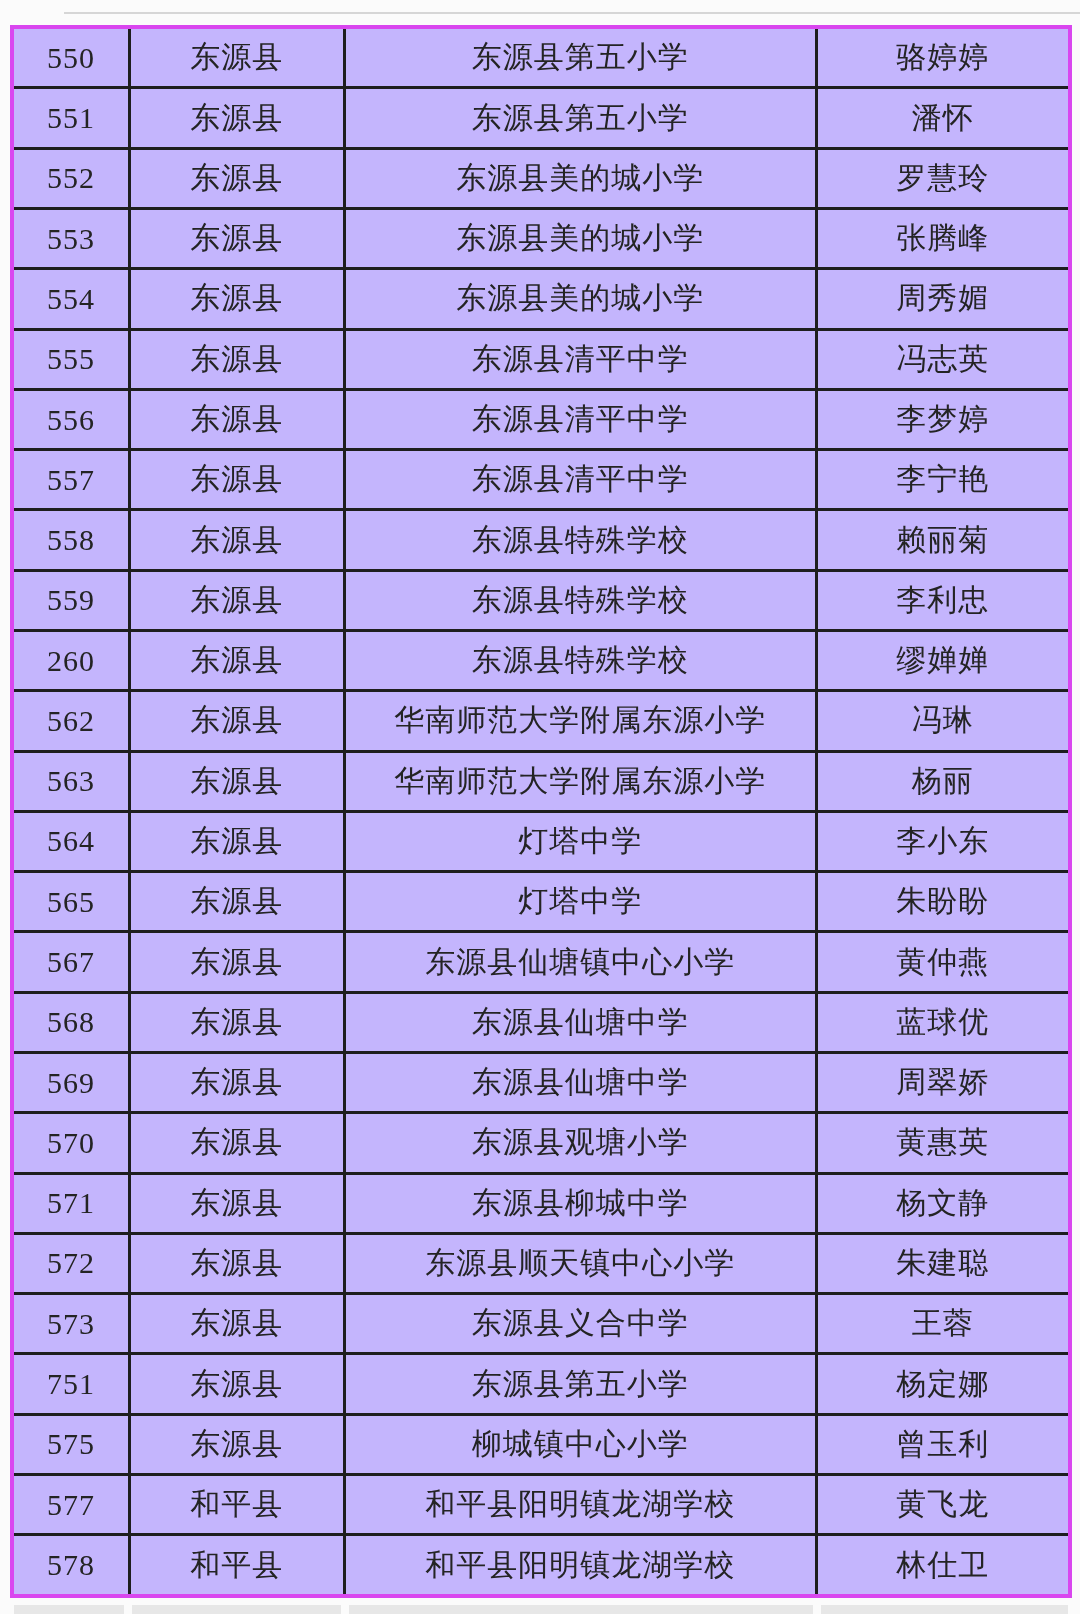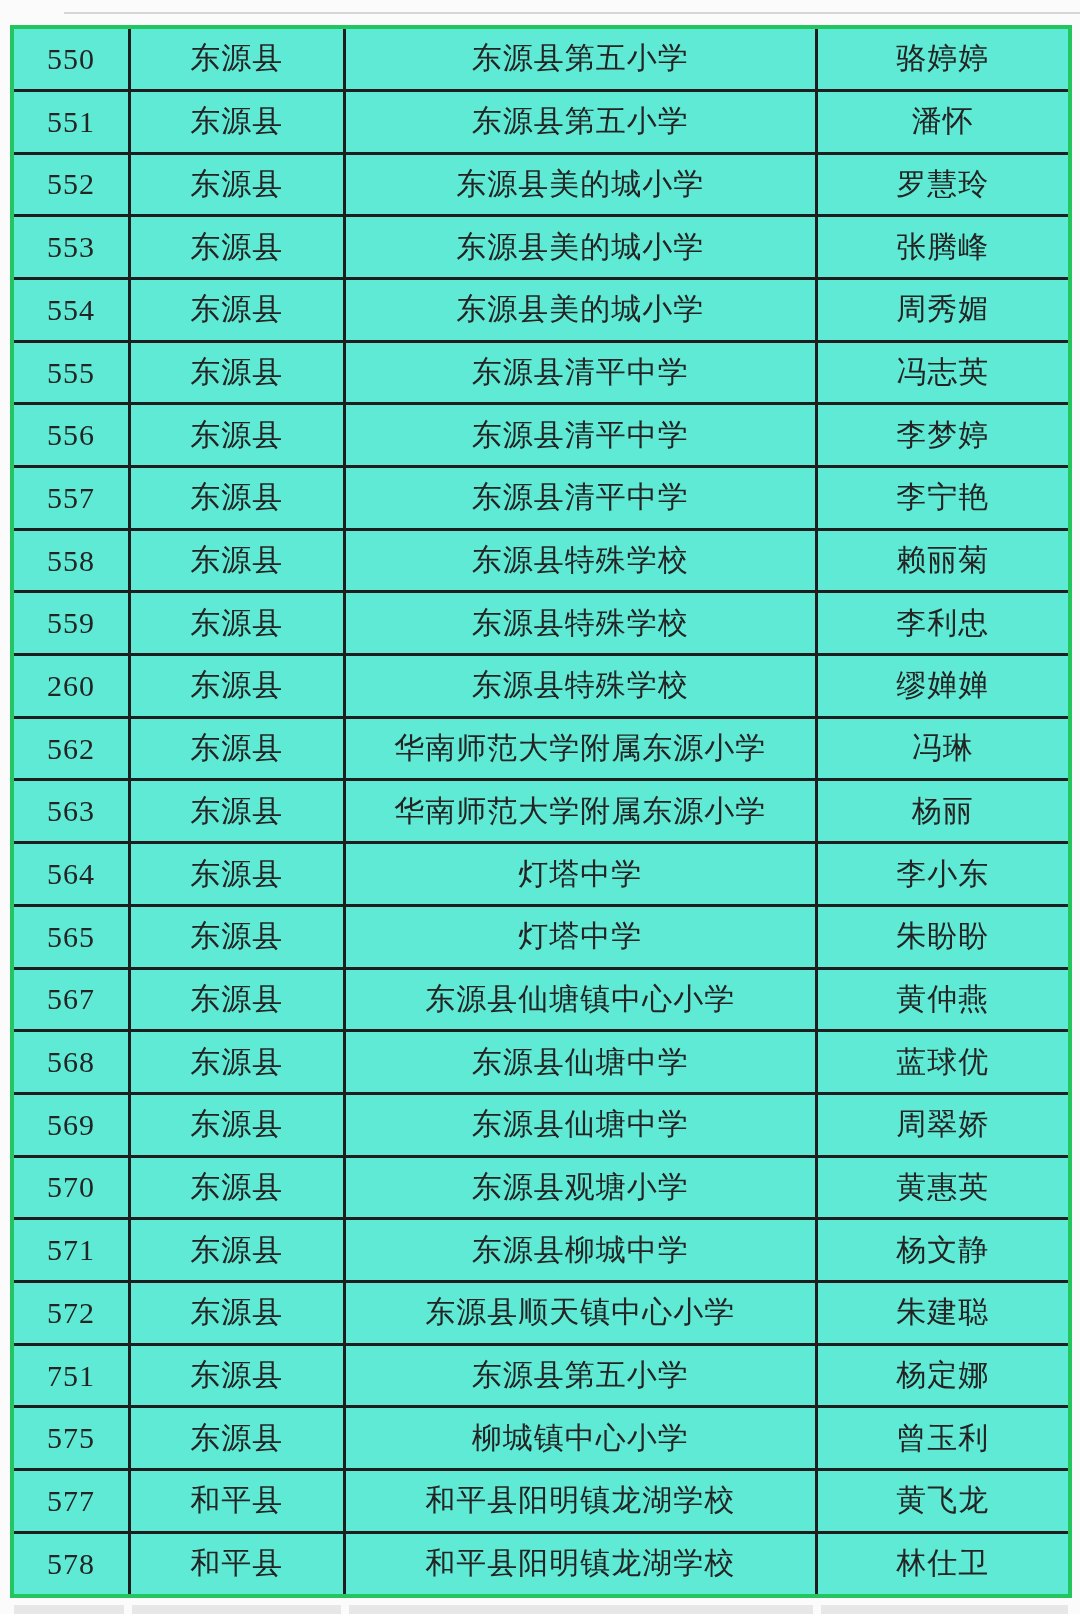--- a/index.html
+++ b/index.html
@@ -25,22 +25,22 @@
   .br-1{left:14px;width:110px;}
   .br-2{left:132px;width:209px;}
   .br-3{left:349px;width:464px;}
   .br-4{left:821px;width:247px;}
 
   table.roster{
     position:absolute;left:10px;top:25px;
     width:1062px;height:1573px;
     border-collapse:collapse;
     table-layout:fixed;
-    background:#5eead4;
-    border:4px solid #22c55e;
+    background:#c4b5fd;
+    border:4px solid #d946ef;
   }
   table.roster td{
     border:3px solid #1e1e1e;
     text-align:center;
     vertical-align:middle;
     padding:0;
     font-size:30px;
     letter-spacing:1px;
     white-space:nowrap;
     overflow:hidden;
@@ -181,20 +181,26 @@
     <td class="c-school">东源县柳城中学</td>
     <td class="c-name">杨文静</td>
   </tr>
         <tr>
     <td class="c-no">572</td>
     <td class="c-county">东源县</td>
     <td class="c-school">东源县顺天镇中心小学</td>
     <td class="c-name">朱建聪</td>
   </tr>
         <tr>
+    <td class="c-no">573</td>
+    <td class="c-county">东源县</td>
+    <td class="c-school">东源县义合中学</td>
+    <td class="c-name">王蓉</td>
+  </tr>
+        <tr>
     <td class="c-no">751</td>
     <td class="c-county">东源县</td>
     <td class="c-school">东源县第五小学</td>
     <td class="c-name">杨定娜</td>
   </tr>
         <tr>
     <td class="c-no">575</td>
     <td class="c-county">东源县</td>
     <td class="c-school">柳城镇中心小学</td>
     <td class="c-name">曾玉利</td>

